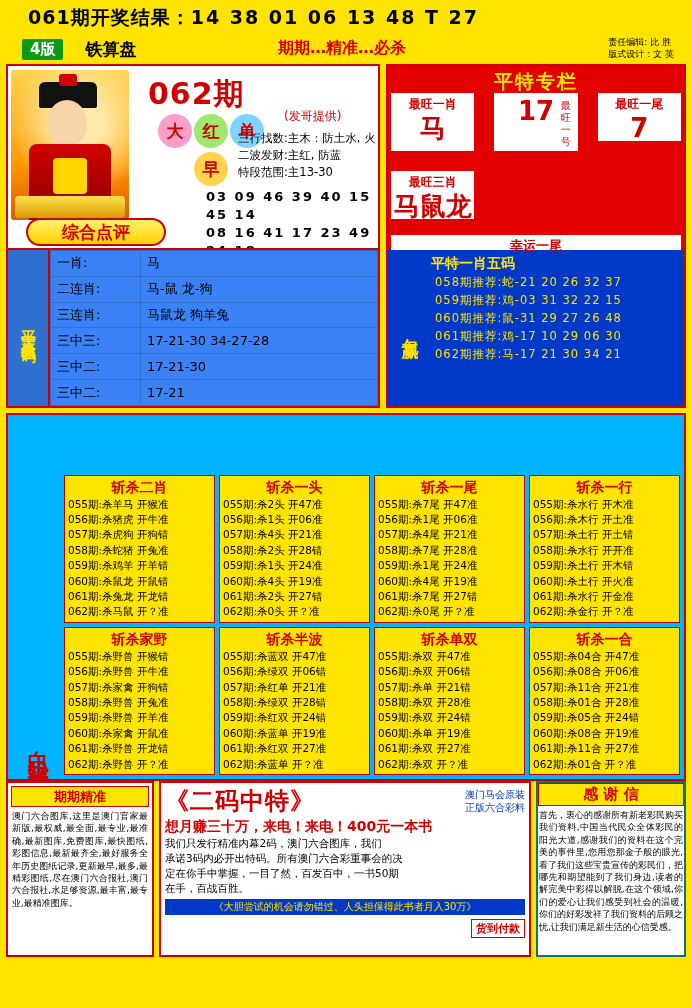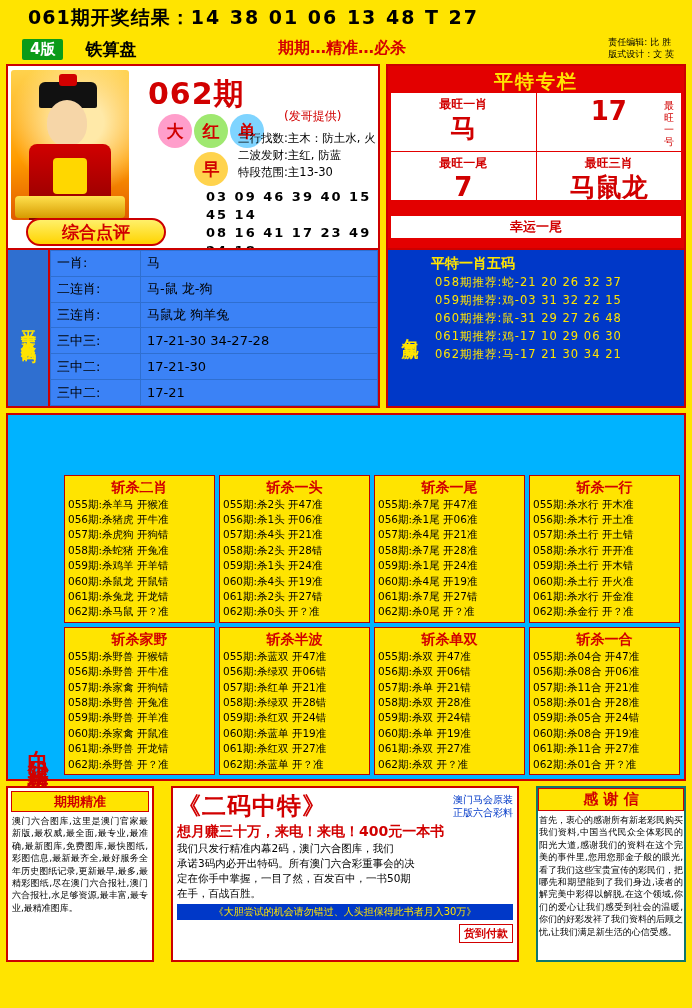--- a/index.html
+++ b/index.html
@@ -88,21 +88,21 @@
     font-size:15px; letter-spacing:3px; border-right:2px solid #c00;
   }
   .lm-table { flex:1; }
   .lm-table table { width:100%; height:100%; border-collapse:collapse; font-size:13px;}
   .lm-table td { border:1px solid #2f6fd0; padding:2px 6px; color:#000; }
   .lm-table td.k { width:90px; }
 
   
   .rt-box { border:2px solid #c00; background:#e30000; padding:3px; height:186px; }
   .rt-title { color:#ffe400; font-size:19px; font-weight:bold; text-align:center; line-height:24px; letter-spacing:2px;}
-  .rt-grid { display:grid; grid-template-columns:1fr 1fr; gap:1px; }
+  .rt-grid { display:grid; grid-template-columns:1fr 1fr 1fr; gap:20px; }
   .cell { background:#fff; border:1px solid #fff; text-align:center; position:relative; }
   .cell .lbl { color:#d10000; font-size:12px; font-weight:bold; padding-top:2px; }
   .cell .big { color:#d10000; font-size:26px; font-weight:bold; line-height:30px; }
   .cell.h1 { height:58px; }
   .cell.h2 { height:48px; }
   .cell .side { position:absolute; right:3px; top:6px; font-size:10px; color:#d10000; line-height:12px; width:16px;}
   .lucky { background:#fff; margin-top:16px; height:22px; line-height:22px; text-align:center; color:#d10000; font-weight:bold; font-size:13px;}
 
   
   .rm-box { border:2px solid #c00; border-top:none; background:#0038c8; height:158px; display:flex; padding:3px;}
@@ -114,21 +114,21 @@
   
   .mid-wrap { margin-top:5px; border:2px solid #c00; background:#00b3ff; display:flex; padding:4px; height:368px;align-items:flex-end;}
   .mid-left { width:52px; color:#d10000; font-weight:bold; font-size:21px;
     writing-mode:vertical-rl; text-orientation:upright; display:flex; align-items:center; justify-content:center; letter-spacing:6px;}
   .mid-grid { flex:1; display:grid; grid-template-columns:repeat(4,1fr); grid-template-rows:1fr 1fr; gap:4px;}
   .kbox { background:#ffe400; border:1px solid #b00; padding:2px 3px; }
   .kbox h4 { margin:0; text-align:center; color:#d10000; font-size:14px; font-weight:bold; line-height:19px;}
   .kbox .row { font-size:10.5px; color:#000; line-height:15.4px; white-space:nowrap; }
 
   
-  .bot-wrap { margin-top:5px; display:flex; gap:17px; height:176px;}
+  .bot-wrap { display:flex; gap:5px; height:176px;}
   .b1 { width:148px; border:2px solid #c00; background:#fff; padding:3px;}
   .b1 .t { background:#ffe400; color:#d10000; font-weight:bold; text-align:center; font-size:13px; line-height:19px; border:1px solid #d10000;}
   .b1 p { margin:3px 1px 0; font-size:9px; line-height:12.4px; color:#000; text-align:justify;}
   .b2 { flex:1; border:2px solid #c00; background:#fff; padding:2px 4px;}
   .b2 .hd { display:flex; align-items:center; justify-content:space-between;}
   .b2 .hd .big { color:#d10000; font-size:24px; font-weight:bold; letter-spacing:1px;}
   .b2 .hd .src { color:#0038c8; font-size:10px; line-height:13px; text-align:center;}
   .b2 .l1 { color:#d10000; font-size:14px; font-weight:bold; line-height:19px; }
   .b2 .l2 { color:#000; font-size:10.5px; line-height:15px; }
   .b2 .foot { background:#0038c8; color:#ffe400; font-size:10px; text-align:center; line-height:16px; margin-top:3px;}

